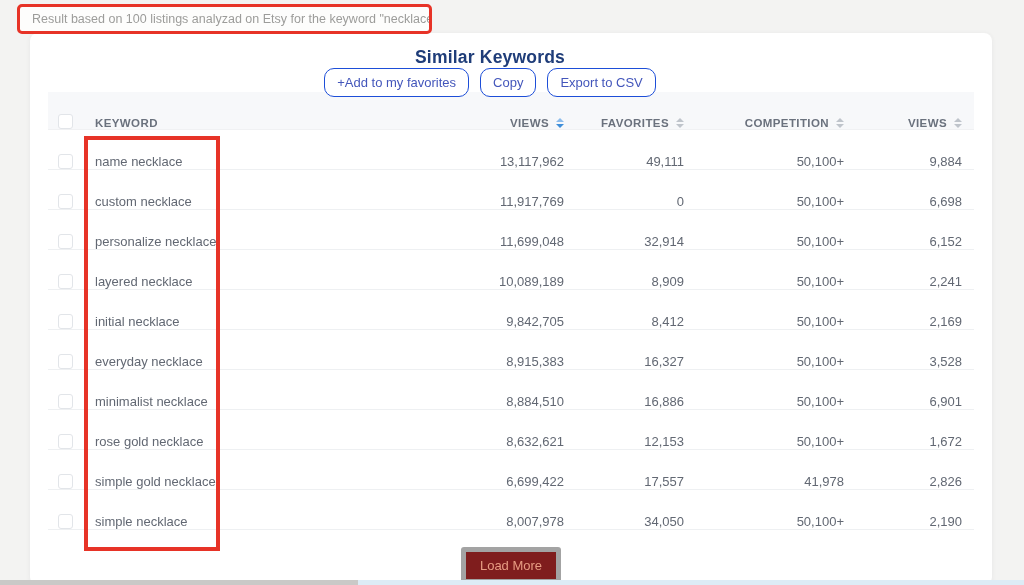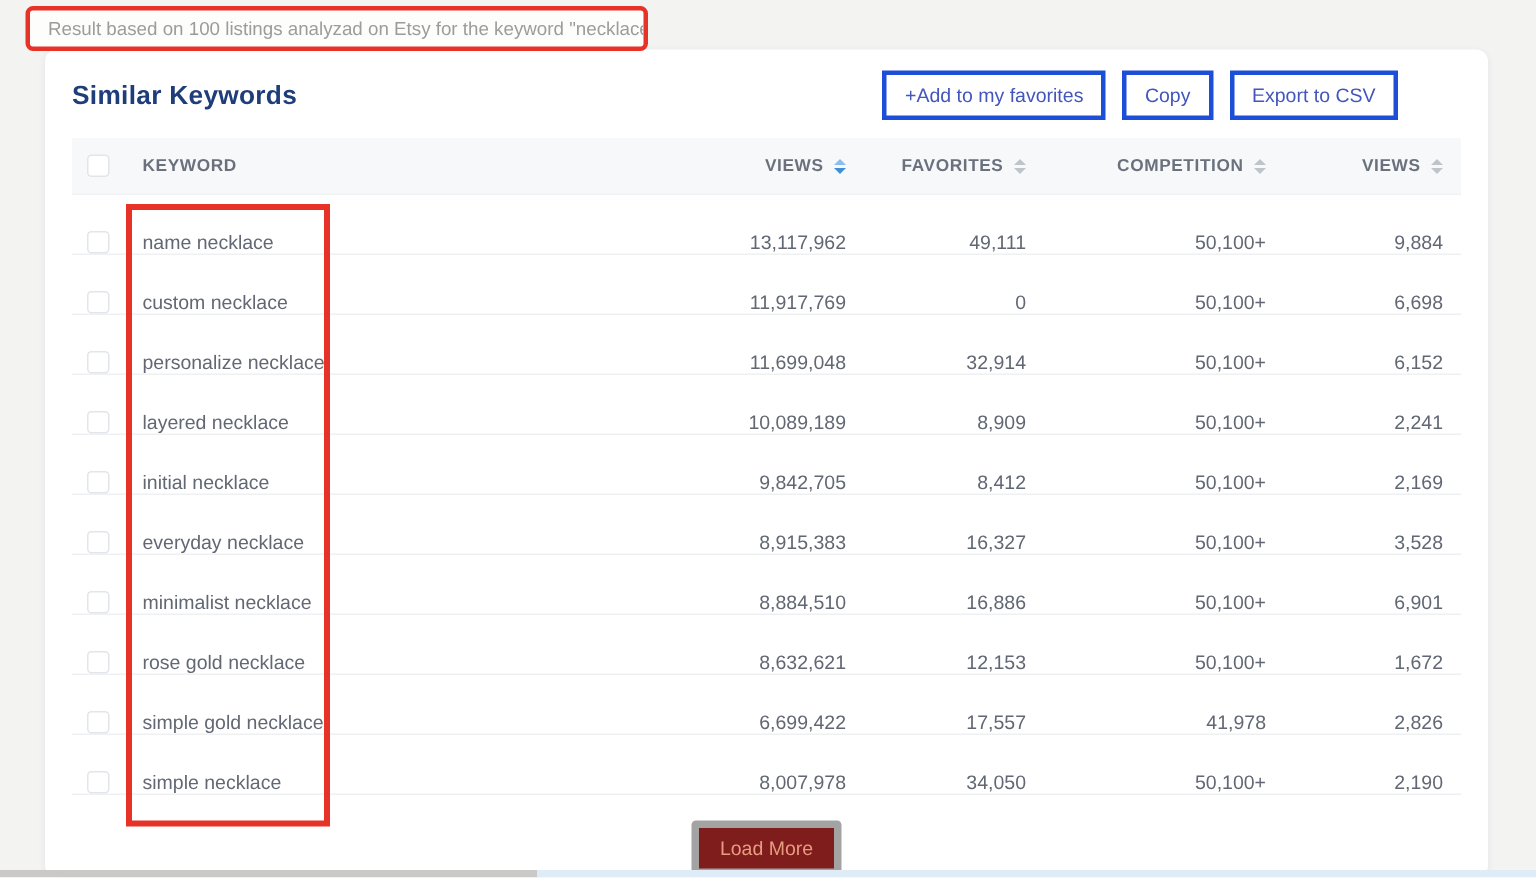--- a/index.html
+++ b/index.html
@@ -18,33 +18,33 @@
     z-index:6;
   }
   
   .card {
     position:absolute; left:30px; top:33px; width:962px; height:552px;
     background:#ffffff; border-radius:8px;
     box-shadow:0 1px 5px rgba(50,50,70,.07);
   }
   .card-head {
     display:flex; justify-content:space-between; align-items:center;
-    height:59px; padding:14px 60px 12px 18px;
+    height:59px; padding:14px 60px 12px 18px;flex-direction:column;
   }
   .panel-title { font-size:17.5px; font-weight:bold; color:#1f3d79; letter-spacing:.2px; }
   .actions { display:flex; gap:11px; }
   .btn {
-    background:#fff; border:3px solid #1d4ed8; border-radius:0;
+    background:#fff; border:1px solid #1d4ed8; border-radius:10px;
     color:#4356bb; font-size:13px; padding:6px 12px;
     font-family:inherit; cursor:pointer; white-space:nowrap;
   }
   
   .table { margin:0 18px; }
   .thead {
-    display:flex; align-items:center; height:38px; background:#f7f8fa;
+    display:flex; align-items:flex-end; height:38px; background:#f7f8fa;
     font-size:11.5px; font-weight:bold; color:#6a717d; letter-spacing:.4px;
     border-bottom:1px solid #f0f1f3;
   }
   .trow {
     display:flex; align-items:flex-end; height:40px;
     border-bottom:1px solid #eef0f2; font-size:13px; color:#626873;
   }
   .cell.check { width:44px; padding-left:10px; display:flex; align-items:center; }
   .checkbox {
     width:15px; height:15px; border:1px solid #e2e5e9; border-radius:3px;

